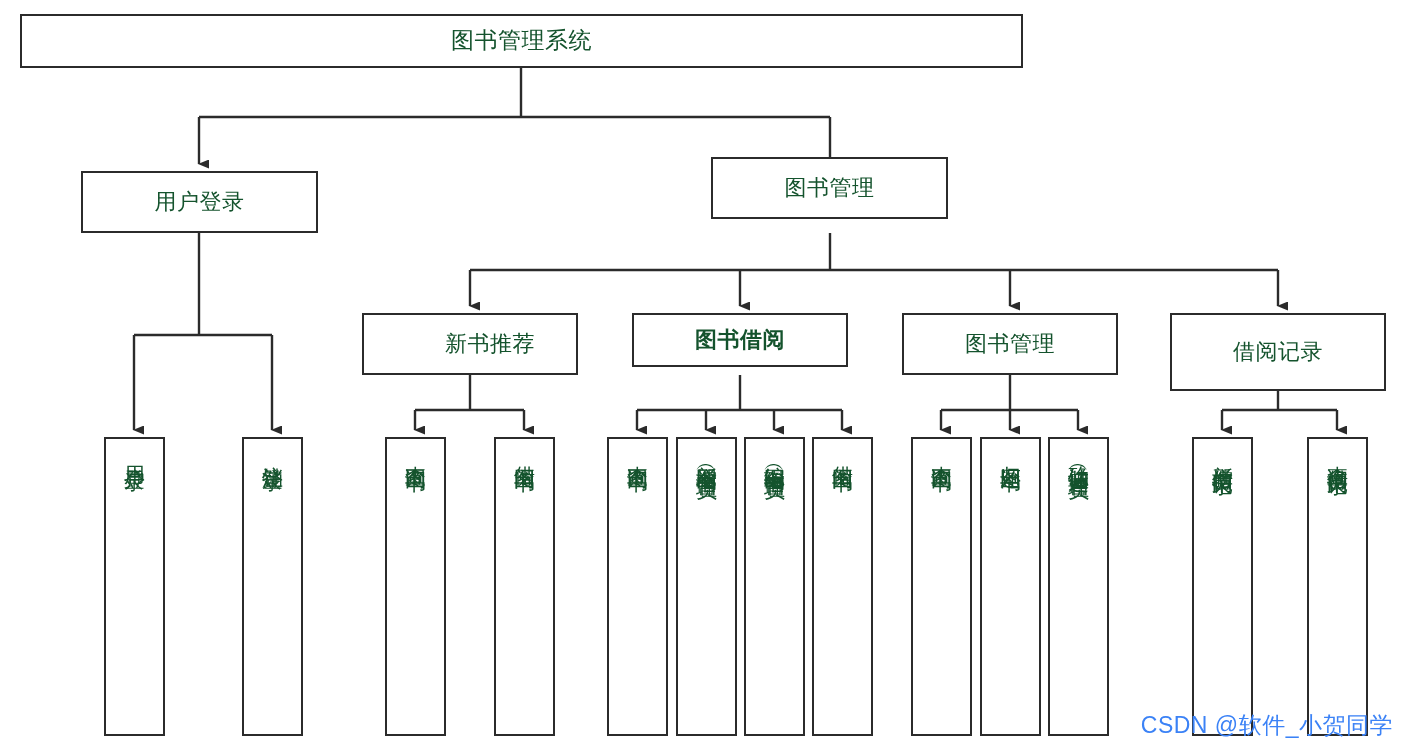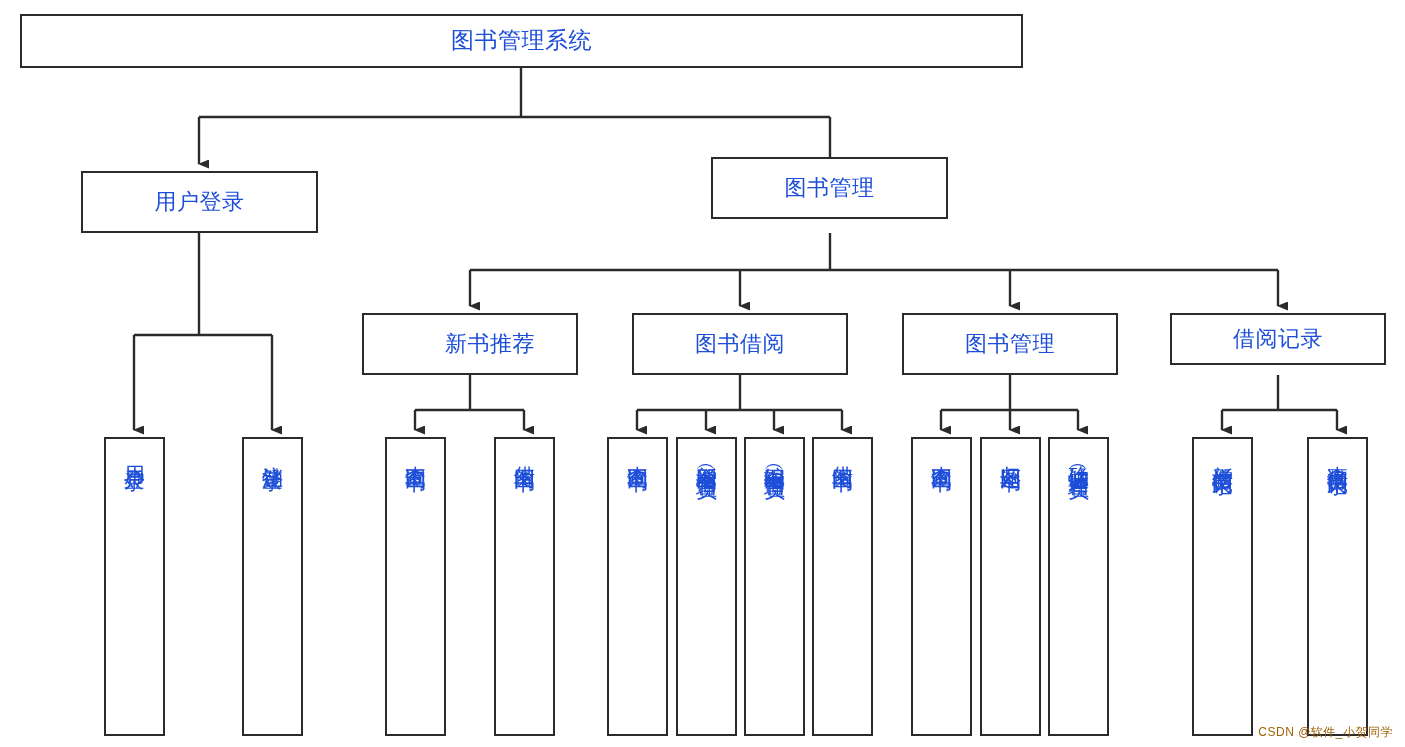--- a/index.html
+++ b/index.html
@@ -27,21 +27,21 @@
     pointer-events: none;
   }
   .node {
     position: absolute;
     box-sizing: border-box;
     border: 2px solid #2b2b2b;
     background: #ffffff;
     display: flex;
     align-items: center;
     justify-content: center;
-    color: #1d4ed8;
+    color: #14532d;
   }
   .node .label {
     display: block;
     text-align: center;
     line-height: 1.18;
     letter-spacing: 0.5px;
   }
   
   .node.horiz .label {
     font-size: 22px;
@@ -61,22 +61,22 @@
     text-orientation: upright;
     font-size: 21px;
     line-height: 1.14;
     letter-spacing: 2px;
     white-space: nowrap;
   }
   #watermark {
     position: absolute;
     right: 12px;
     bottom: 6px;
-    font-size: 12px;
-    color: #a16207;
+    font-size: 23px;
+    color: #3b82f6;
     white-space: nowrap;
     letter-spacing: 0.5px;
   }
 </style>
 </head>
 <body>
 
 <div id="diagram-root">
 
   <svg id="edge-layer" viewBox="0 0 1405 747" width="1405" height="747" xmlns="http://www.w3.org/2000/svg">
@@ -137,27 +137,27 @@
   <div class="node horiz" style="left:81px; top:171px; width:237px; height:62px;">
     <span class="label">用户登录</span>
   </div>
   <div class="node horiz" style="left:711px; top:157px; width:237px; height:62px;">
     <span class="label">图书管理</span>
   </div>
 
   <div class="node horiz" style="left:362px; top:313px; width:216px; height:62px;padding-left:40px;">
     <span class="label">新书推荐</span>
   </div>
-  <div class="node horiz" style="left:632px; top:313px; width:216px; height:62px;">
+  <div class="node horiz" style="left:632px; top:313px; width:216px; height:54px;font-weight:bold;">
     <span class="label">图书借阅</span>
   </div>
   <div class="node horiz" style="left:902px; top:313px; width:216px; height:62px;">
     <span class="label">图书管理</span>
   </div>
-  <div class="node horiz" style="left:1170px; top:313px; width:216px; height:52px;">
+  <div class="node horiz" style="left:1170px; top:313px; width:216px; height:78px;">
     <span class="label">借阅记录</span>
   </div>
 
   <div class="node vert" style="left:104px; top:437px; width:61px; height:299px;">
     <span class="label">用户登录</span>
   </div>
   <div class="node vert" style="left:242px; top:437px; width:61px; height:299px;">
     <span class="label">注销登录</span>
   </div>
 

